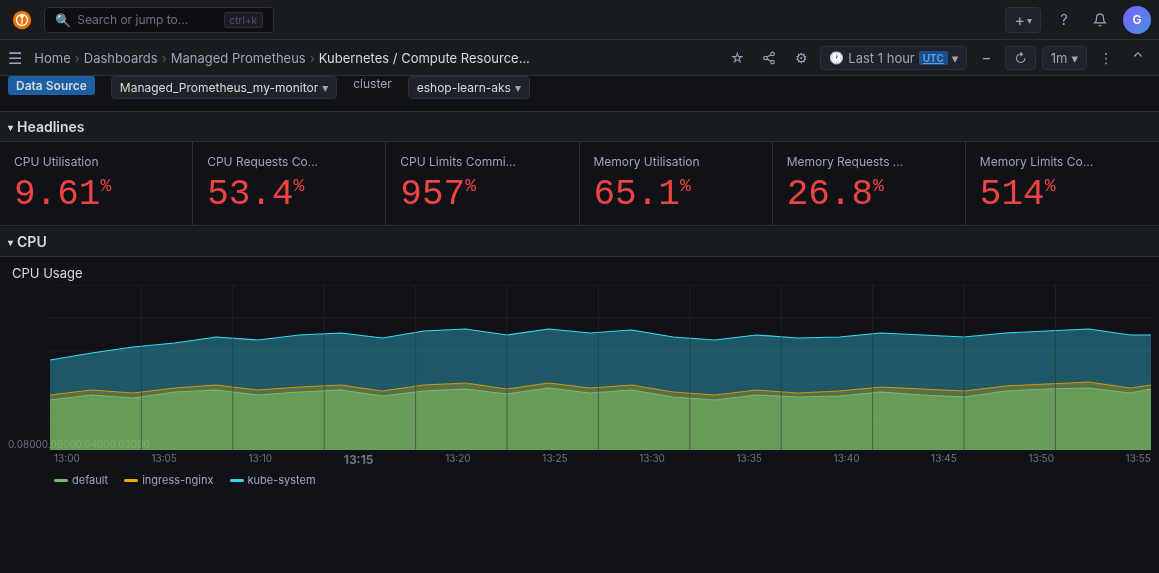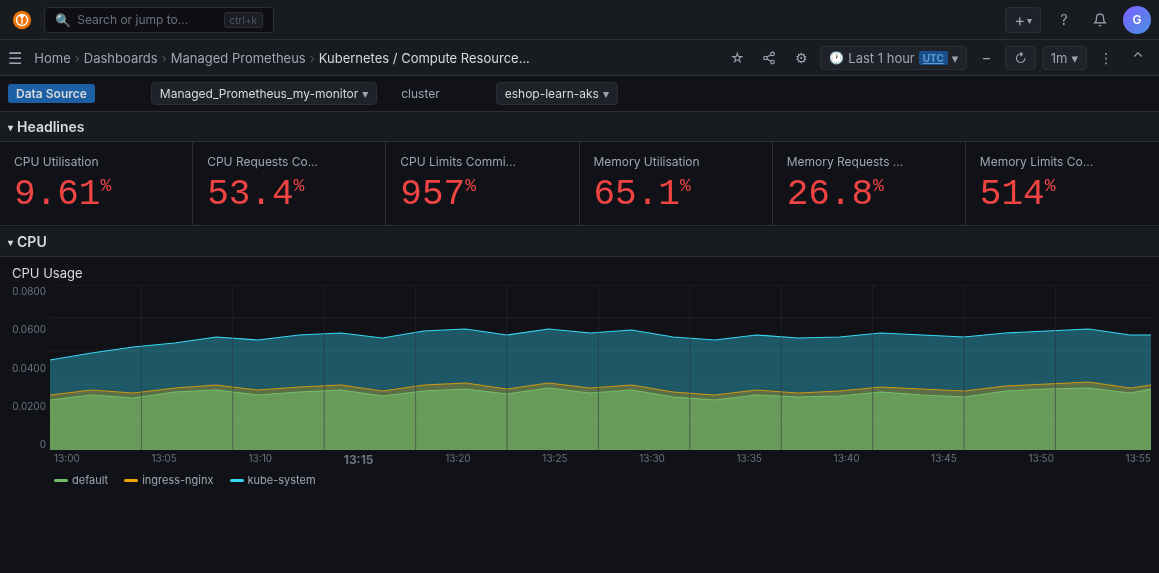--- a/index.html
+++ b/index.html
@@ -105,47 +105,46 @@
       background: #1f2229;
       border: 1px solid #2c2f36;
       border-radius: 4px;
       padding: 3px 8px;
       cursor: pointer;
     }
 
     
     .filter-bar {
       display: flex;
-      align-items: center;
+      align-items: flex-start;
       height: 36px;
       background: #111217;
       border-bottom: 1px solid #2c2f36;
       padding: 0 8px;
-      gap: 24px;
+      gap: 16px;
     }
     .filter-tag {
       background: #1d5fa4;
       color: #d8d9da;
       border-radius: 3px;
       padding: 2px 8px;
       font-size: 12px;
       font-weight: 600;
     }
     .filter-dropdown {
       display: flex;
       align-items: center;
       gap: 4px;
       background: #1f2229;
       border: 1px solid #2c2f36;
       border-radius: 4px;
       padding: 3px 8px;
       cursor: pointer;
       font-size: 12px;
       color: #9da5b5;
-      margin-left: 32px;
     }
     .filter-dropdown .dd-val { color: #d8d9da; }
     .filter-label {
       color: #9da5b5;
       font-size: 12px;
     }
 
     
     .section-header {
       display: flex;
@@ -203,21 +202,21 @@
       color: #d8d9da;
       margin-bottom: 4px;
       padding: 0 4px;
     }
     .chart-area {
       display: flex;
       background: #111217;
     }
     .y-axis {
       display: flex;
-      flex-direction: column;
+      flex-direction: row;
       justify-content: space-between;
       align-items: flex-end;
       padding-right: 4px;
       font-size: 10px;
       color: #6b7280;
       height: 165px;
       width: 42px;
       flex-shrink: 0;
     }
     .chart-canvas-area {

